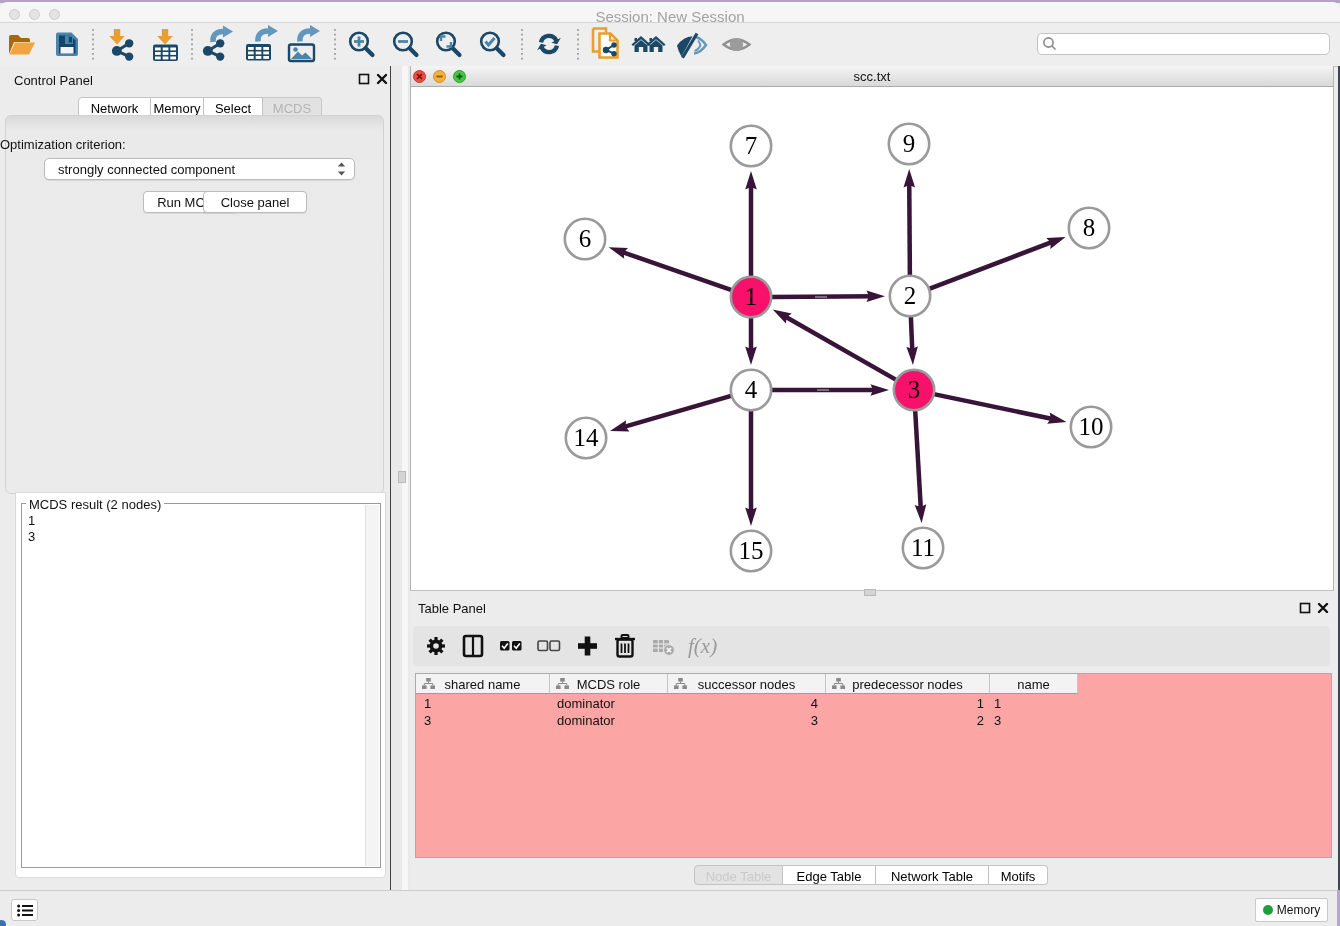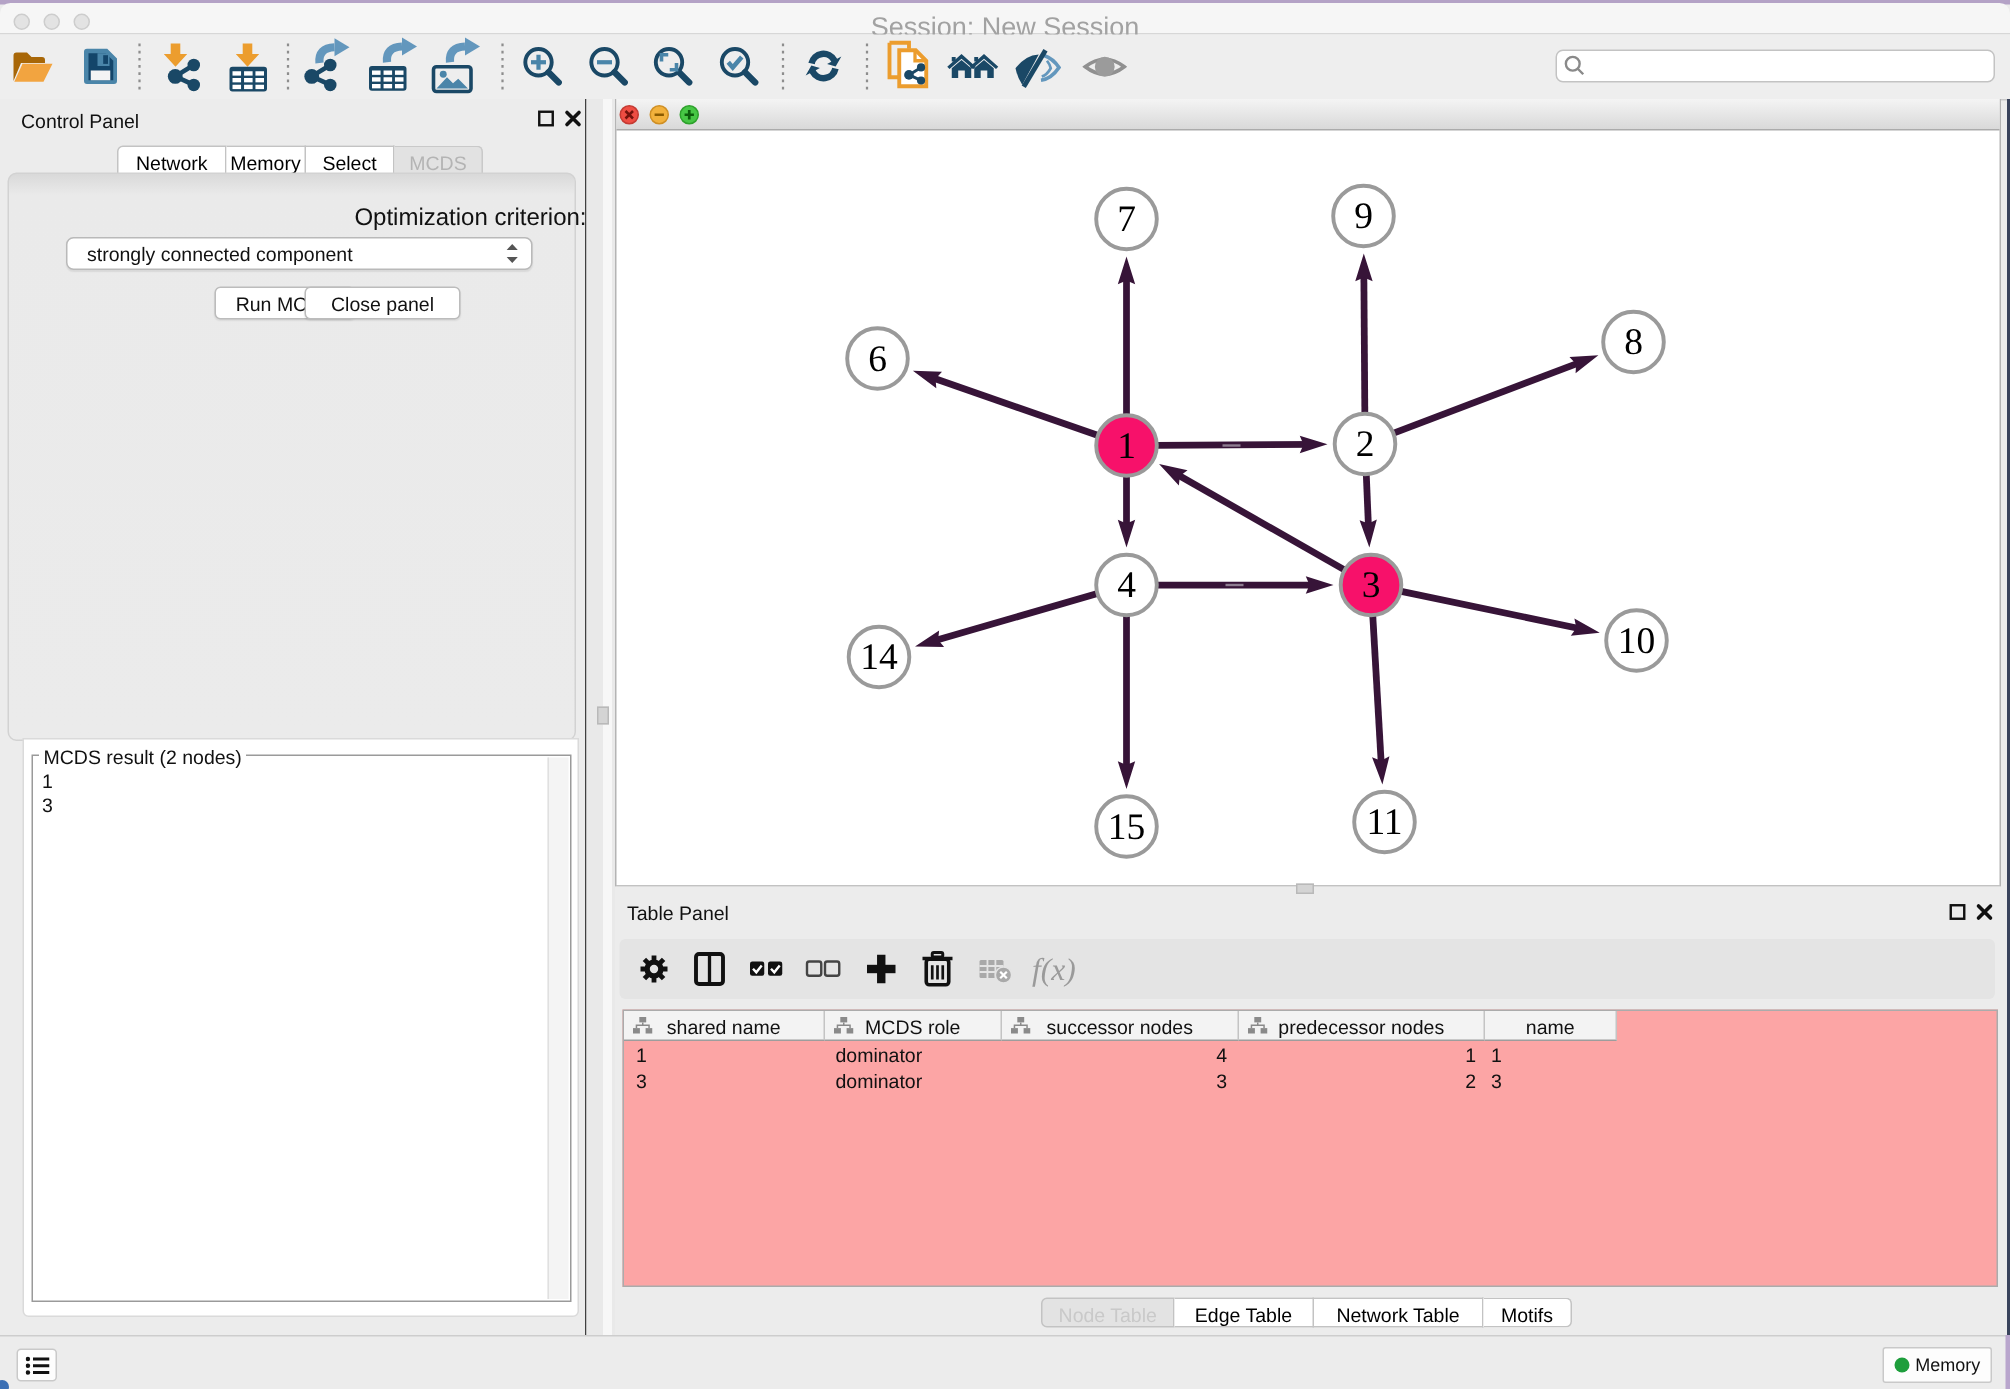--- a/index.html
+++ b/index.html
@@ -5,37 +5,37 @@
 html,body{margin:0;padding:0;}
 body{width:1340px;height:926px;position:relative;overflow:hidden;
   font-family:"Liberation Sans",sans-serif;background:#ececec;}
 .abs{position:absolute;}
 
 #topstrip{left:0;top:0;width:1340px;height:3px;background:#b4a2c6;}
 #titlebar{left:0;top:2px;width:1340px;height:20px;background:#f6f6f6;
   border-bottom:1px solid #d7d7d7;border-radius:7px 7px 0 0;}
 .mac-dot{position:absolute;top:7px;width:11px;height:11px;border-radius:50%;
   background:#e3e3e3;border:1px solid #cdcdcd;box-sizing:border-box;}
-#apptitle{left:0;top:6px;width:1340px;text-align:center;color:#a2a2a2;font-size:18px;}
+#apptitle{left:0;top:6px;width:1340px;text-align:center;color:#a2a2a2;font-size:15px;}
 
 #toolbar{left:0;top:23px;width:1340px;height:43px;background:#eeeeee;
   border-bottom:1px solid #c9c9c9;}
 #searchbox{left:1037px;top:10px;width:291px;height:20px;background:#fff;
   border:1px solid #c3c3c3;border-radius:5px;}
 
 #cpanel{left:0;top:66px;width:391px;height:824px;background:#ececec;
   border-right:1px solid #404040;box-sizing:border-box;}
 #cp-title{left:14px;top:7px;font-size:13px;color:#111;}
 .tabrow{position:absolute;display:flex;}
 .tab{box-sizing:border-box;border:1px solid #c3c3c3;background:#fff;color:#000;
   font-size:13px;text-align:center;padding-top:3px;height:21px;}
 #cp-tabpane{left:5px;top:49px;width:377px;height:377px;background:#eaeaea;
   border:1px solid #d2d2d2;border-radius:6px;
   background:linear-gradient(#d9d9d9 0,#eaeaea 14px,#ebebeb 100%);}
-#opt-label{left:0;top:71px;width:391px;text-align:right;font-size:16px;color:#111;}
+#opt-label{left:0;top:71px;width:391px;text-align:left;font-size:13px;color:#111;}
 #combo{left:44px;top:92px;width:311px;height:22px;background:#fff;border:1px solid #b9b9b9;
   border-radius:5px;box-sizing:border-box;font-size:13px;color:#111;
   padding:3px 0 0 13px;box-shadow:0 1px 1px rgba(0,0,0,0.08);}
 .btn{position:absolute;box-sizing:border-box;height:22px;background:#fff;
   border:1px solid #bcbcbc;border-radius:4px;font-size:13px;color:#111;
   text-align:center;padding-top:3px;box-shadow:0 1px 1px rgba(0,0,0,0.07);}
 #results{left:15px;top:426px;width:369px;height:384px;background:#fff;
   border:1px solid #dadada;border-radius:0 0 4px 4px;}
 #fieldset{position:absolute;left:5px;top:10px;width:358px;height:363px;
   border:1px solid #9a9a9a;}
@@ -233,20 +233,21 @@
     <div class="tl" style="left:22px;background:#f2b13c;border:1px solid #cf8f24;">
         <svg width="11" height="11" viewBox="0 0 11 11" style="position:absolute;left:0;top:0;">
           <path d="M2.4 5.5 H8.6" stroke="#8a5a00" stroke-width="1.8"></path>
         </svg>
       </div>
     <div class="tl" style="left:42px;background:#47c645;border:1px solid #2da12b;">
         <svg width="11" height="11" viewBox="0 0 11 11" style="position:absolute;left:0;top:0;">
           <path d="M2.4 5.5 H8.6 M5.5 2.4 V8.6" stroke="#0c5d0c" stroke-width="1.8"></path>
         </svg>
       </div>
+    <div class="abs" id="net-title">scc.txt</div>
   </div>
   <svg class="abs" style="left:0;top:20px;" width="922" height="503" viewBox="0 0 922 503">
     <g stroke="#371438" stroke-width="4.5" fill="none">
     <line x1="340.0" y1="192.0" x2="340.0" y2="94.2"></line>
     <line x1="322.1" y1="204.7" x2="206.3" y2="164.3"></line>
     <line x1="359.0" y1="210.9" x2="464.8" y2="210.2"></line>
     <line x1="340.0" y1="230.0" x2="340.0" y2="269.8"></line>
     <line x1="498.9" y1="191.0" x2="498.2" y2="92.2"></line>
     <line x1="516.8" y1="203.3" x2="646.0" y2="154.2"></line>
     <line x1="499.8" y1="229.0" x2="501.5" y2="269.8"></line>

